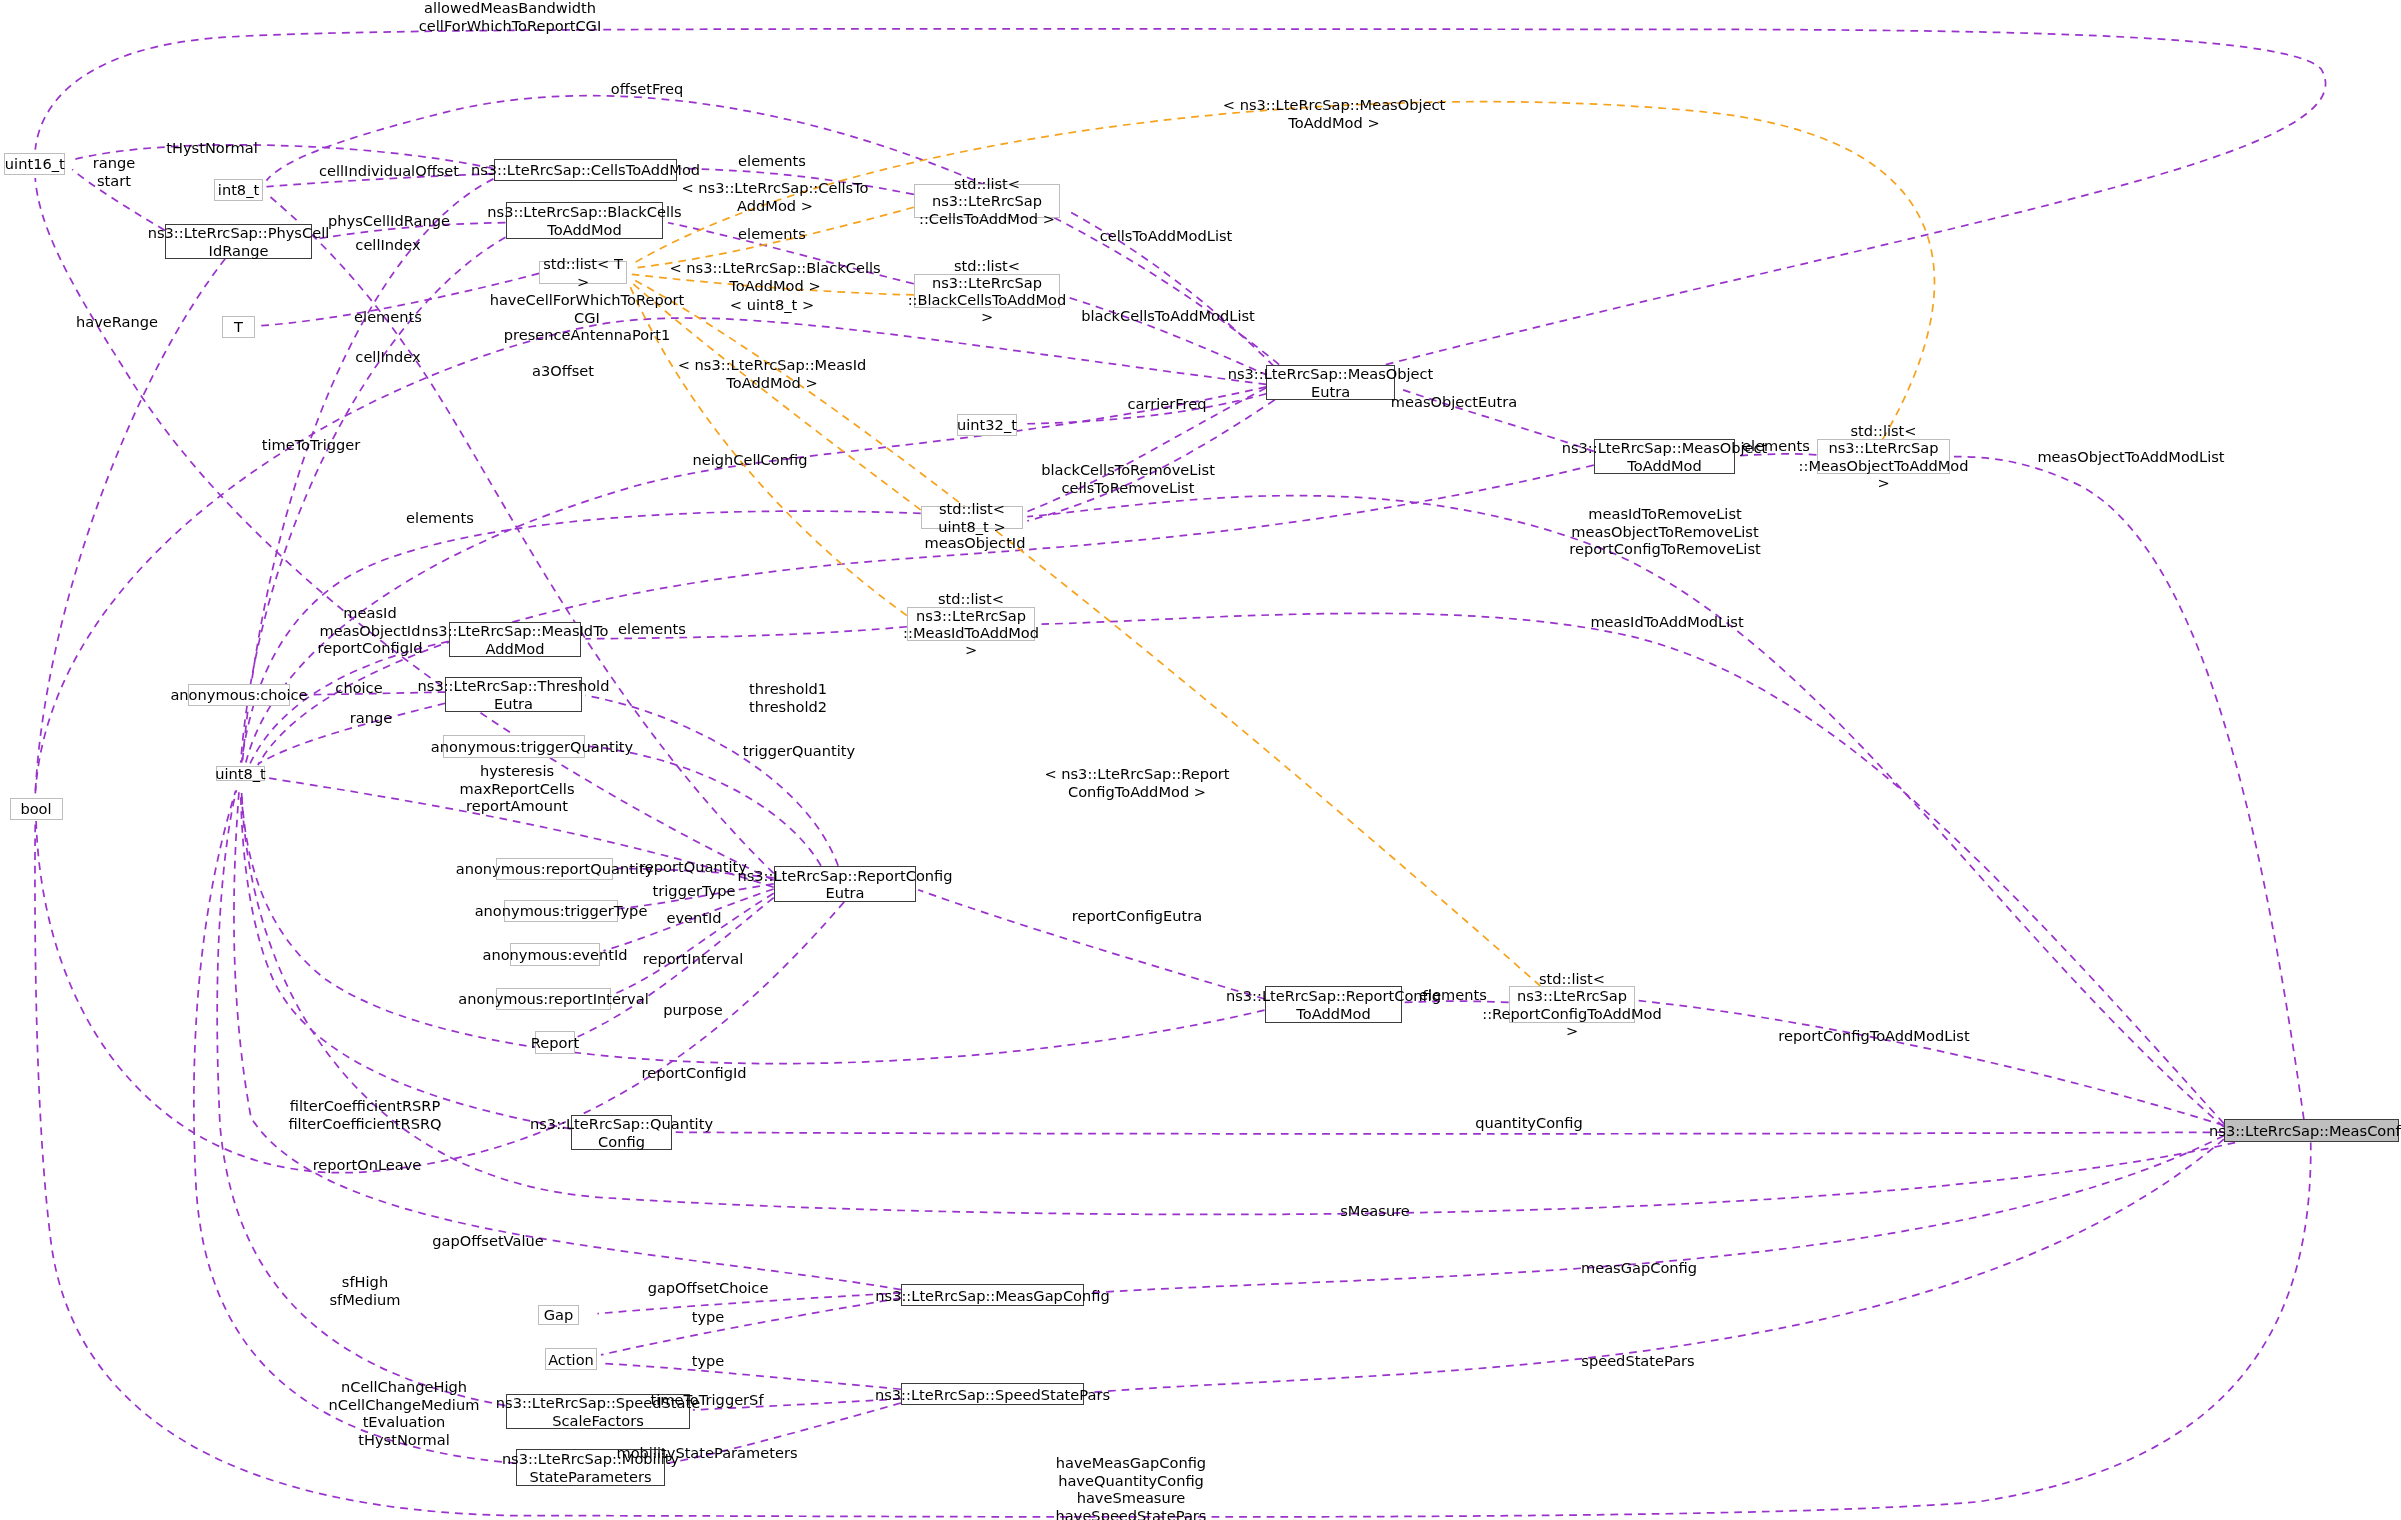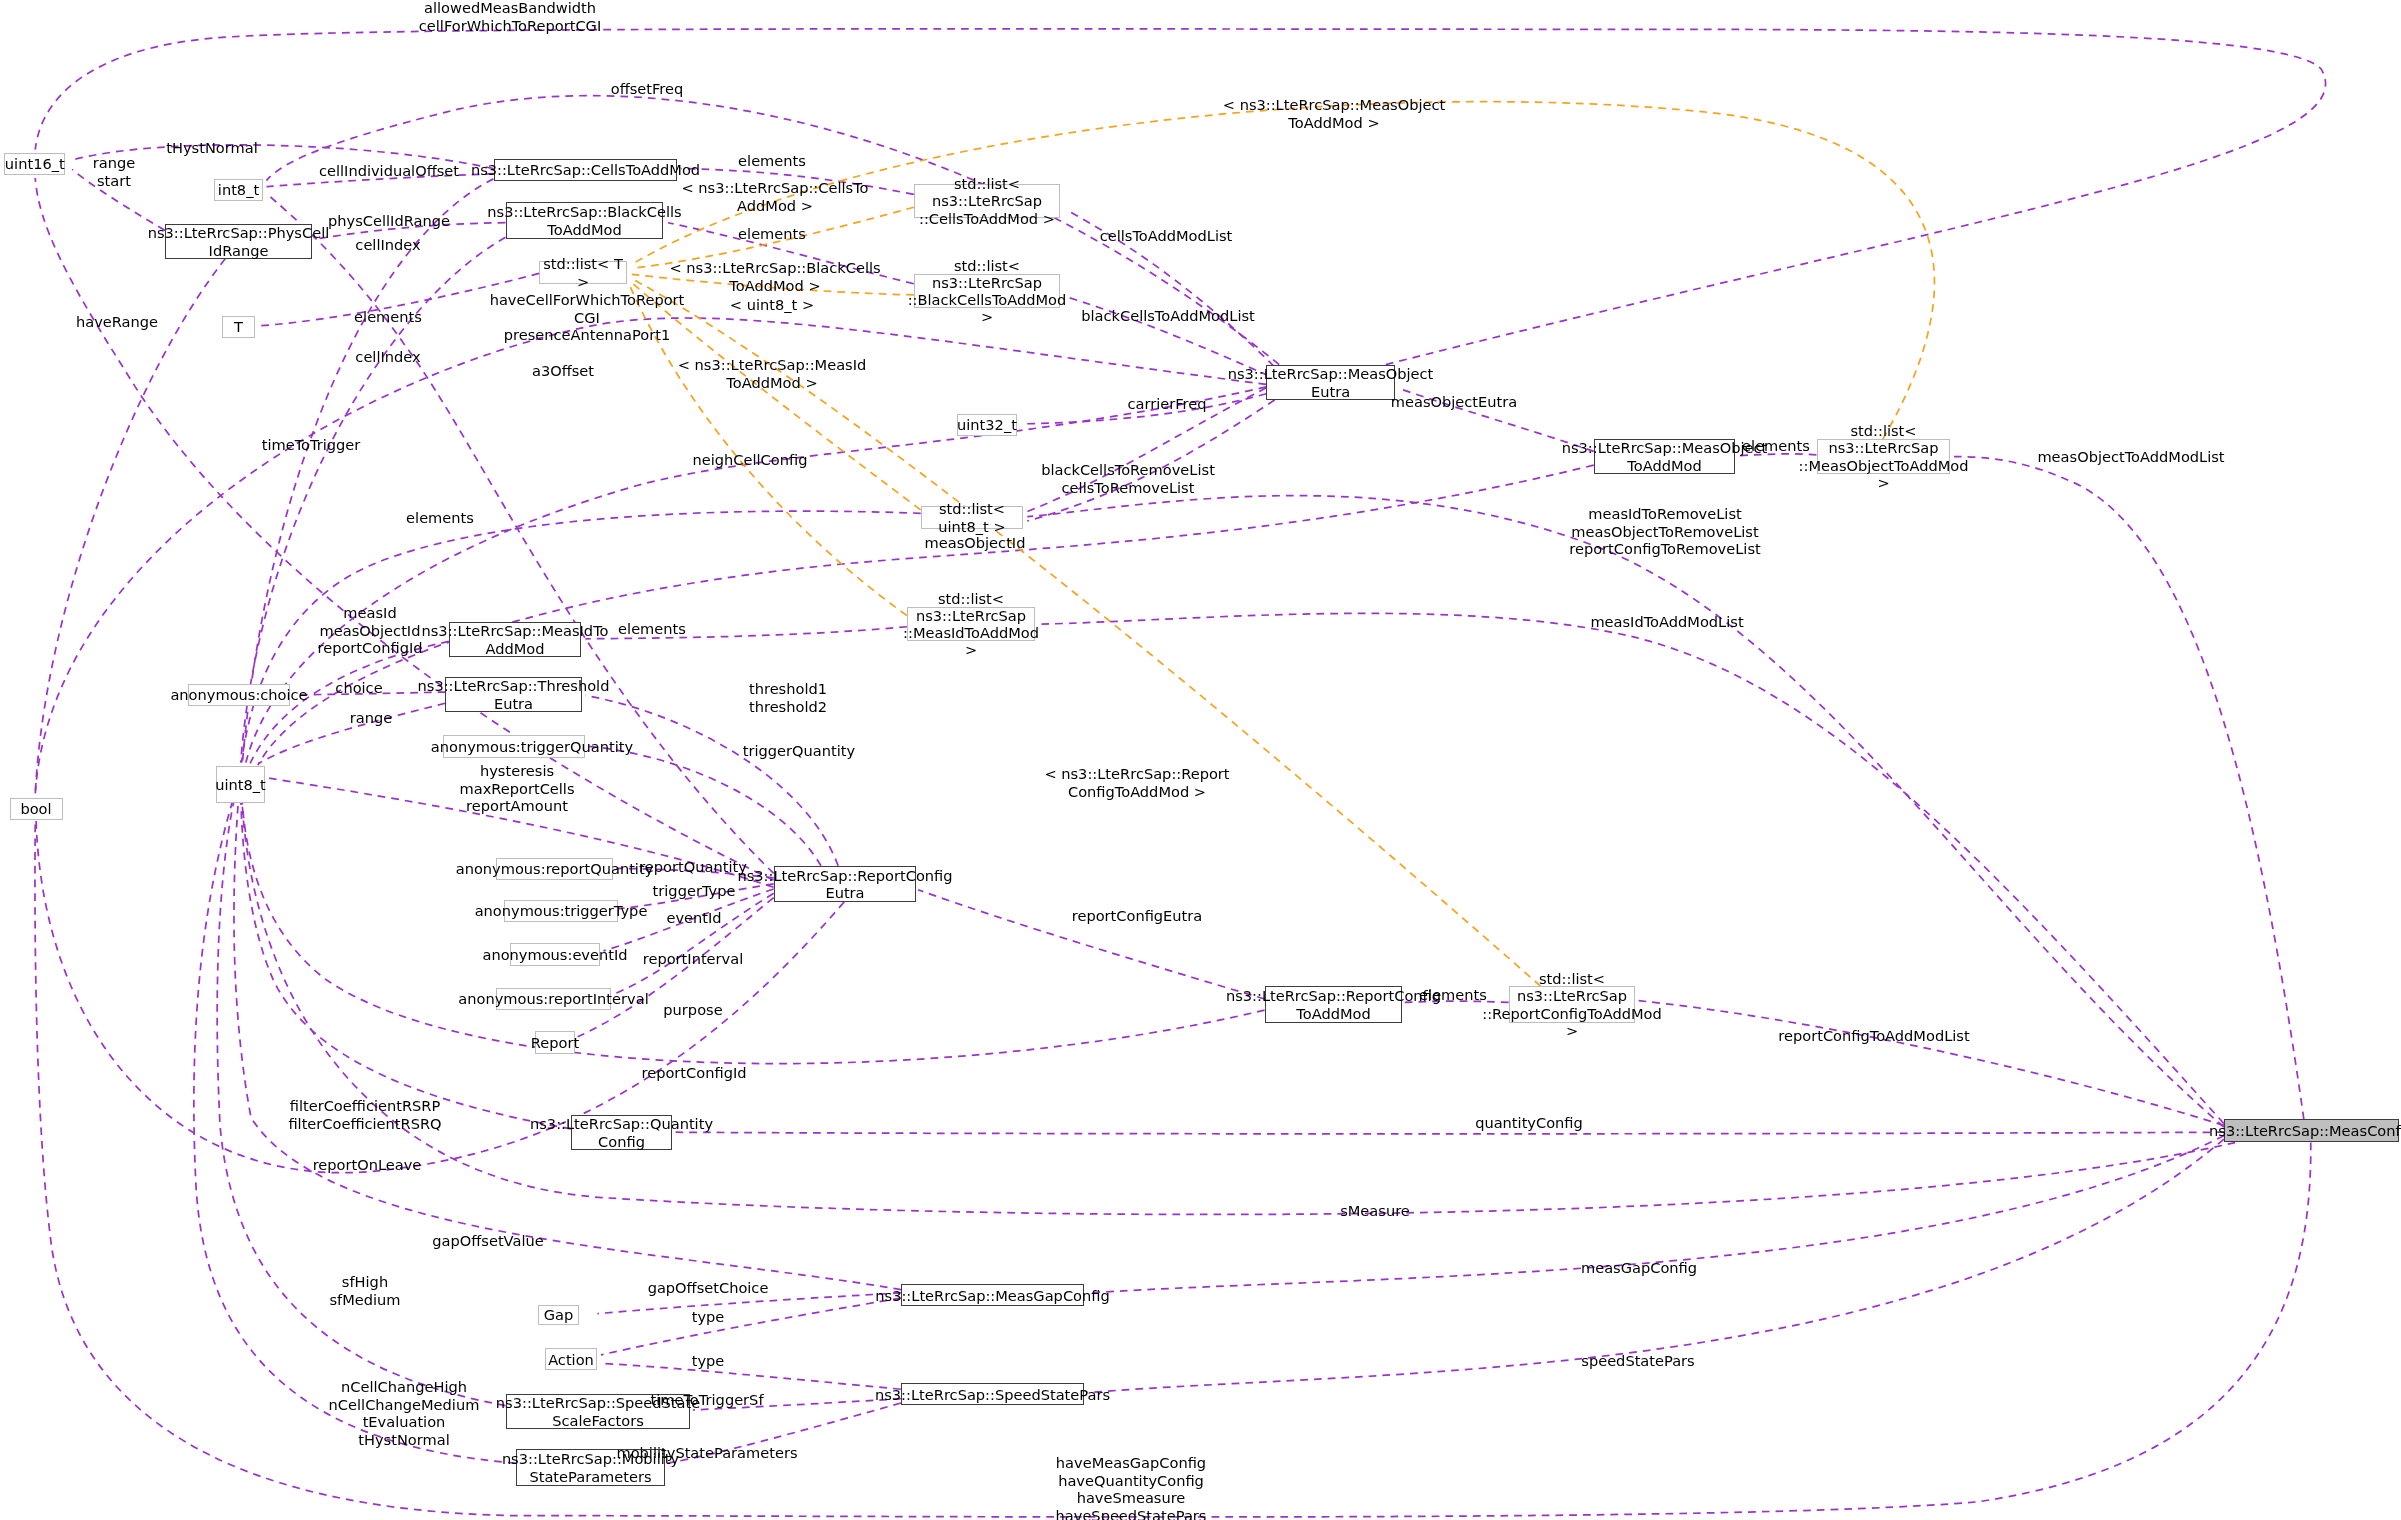--- a/index.html
+++ b/index.html
@@ -208,21 +208,21 @@
     <div class="node class" style="left: 1594px; top: 439px; width: 141px; height: 35px;"><span>ns3::LteRrcSap::MeasObject
 ToAddMod</span></div>
     <div class="node plain" style="left: 1817px; top: 439px; width: 133px; height: 35px;"><span>std::list&lt; ns3::LteRrcSap
 ::MeasObjectToAddMod &gt;</span></div>
     <div class="node class" style="left: 449px; top: 622px; width: 132px; height: 35px;"><span>ns3::LteRrcSap::MeasIdTo
 AddMod</span></div>
     <div class="node plain" style="left: 188px; top: 684px; width: 102px; height: 21.5px;"><span>anonymous:choice</span></div>
     <div class="node class" style="left: 445px; top: 677px; width: 137px; height: 35px;"><span>ns3::LteRrcSap::Threshold
 Eutra</span></div>
     <div class="node plain" style="left: 443px; top: 735px; width: 142px; height: 23px; padding-left: 36px;"><span>anonymous:triggerQuantity</span></div>
-    <div class="node plain" style="left: 216px; top: 766px; width: 49px; height: 37px;"><span>uint8_t</span></div>
+    <div class="node plain" style="left: 216px; top: 766px; width: 49px; height: 15px;"><span>uint8_t</span></div>
     <div class="node plain" style="left: 496px; top: 858px; width: 117px; height: 21.5px;"><span>anonymous:reportQuantity</span></div>
     <div class="node plain" style="left: 504px; top: 900px; width: 114px; height: 21.5px;"><span>anonymous:triggerType</span></div>
     <div class="node plain" style="left: 510px; top: 943px; width: 90px; height: 23px;"><span>anonymous:eventId</span></div>
     <div class="node plain" style="left: 496px; top: 988px; width: 115px; height: 21.5px;"><span>anonymous:reportInterval</span></div>
     <div class="node plain" style="left: 535px; top: 1031px; width: 40px; height: 23px;"><span>Report</span></div>
     <div class="node class" style="left: 774px; top: 866px; width: 142px; height: 36px;"><span>ns3::LteRrcSap::ReportConfig
 Eutra</span></div>
     <div class="node class" style="left: 1265px; top: 986px; width: 137px; height: 37px;"><span>ns3::LteRrcSap::ReportConfig
 ToAddMod</span></div>
     <div class="node plain" style="left: 1509px; top: 986px; width: 126px; height: 37px;"><span>std::list&lt; ns3::LteRrcSap

